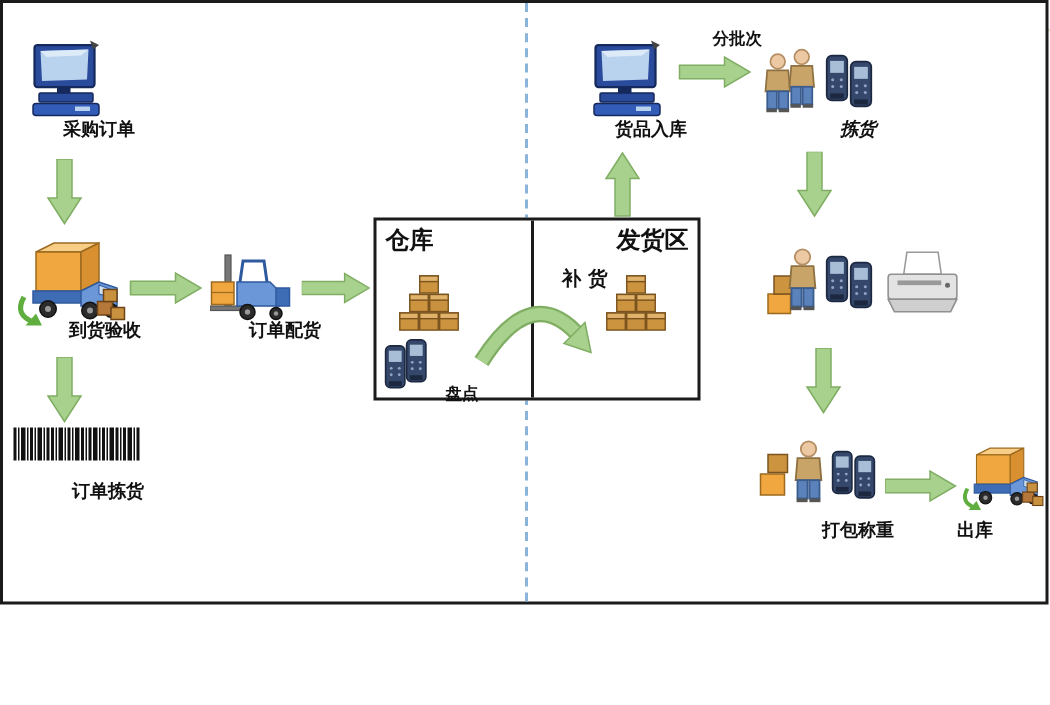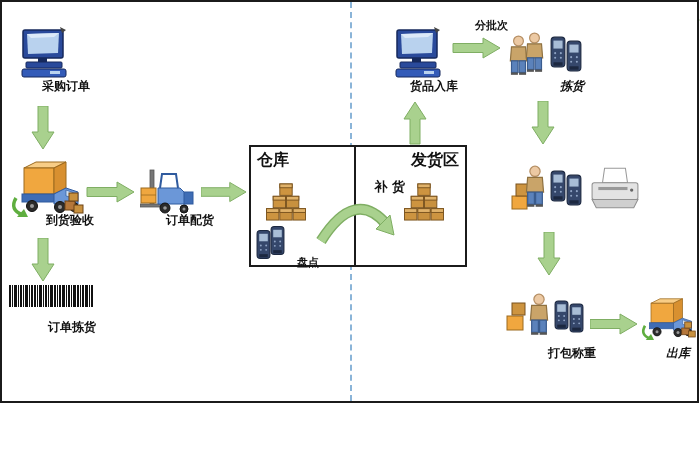--- a/index.html
+++ b/index.html
@@ -334,16 +334,16 @@
 
     <svg class="arrow" style="left:588px; top:311px;" width="48" height="22">
         <use href="#sym-right-arrow"></use>
       </svg>
 
     <div class="node" style="left:637px; top:288px;">
       <svg class="icon" width="60" height="52">
           <use href="#sym-truck" width="60" height="52"></use>
         </svg>
     </div>
-    <div class="lbl" style="left:632px; top:345px; width:56px;font-style:italic;">出库</div>
+    <div class="lbl" style="left:604px; top:345px; width:56px;">出库</div>
 
   </div>
 </div>
 
 </body></html>

